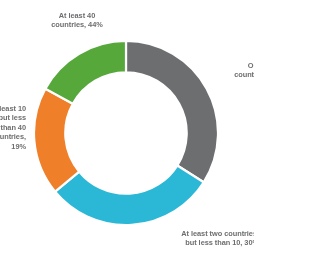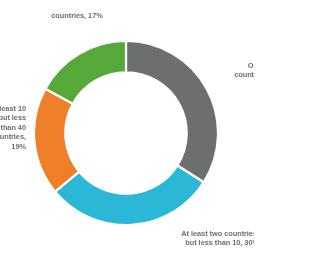--- a/index.html
+++ b/index.html
@@ -79,21 +79,22 @@
       <g id="slice-group">
           <path d="M 93.00 1.00 A 92 92 0 0 1 170.68 142.30 L 144.27 125.54 A 60.720000000000006 60.720000000000006 0 0 0 93.00 32.28 Z" fill="#6D6E70" class="slice-path"></path>
           <path d="M 170.68 142.30 A 92 92 0 0 1 22.11 151.64 L 46.21 131.70 A 60.720000000000006 60.720000000000006 0 0 0 144.27 125.54 Z" fill="#2BB8D6" class="slice-path"></path>
           <path d="M 22.11 151.64 A 92 92 0 0 1 12.38 48.68 L 39.79 63.75 A 60.720000000000006 60.720000000000006 0 0 0 46.21 131.70 Z" fill="#EF7F29" class="slice-path"></path>
           <path d="M 12.38 48.68 A 92 92 0 0 1 93.00 1.00 L 93.00 32.28 A 60.720000000000006 60.720000000000006 0 0 0 39.79 63.75 Z" fill="#56A83B" class="slice-path"></path>
         </g>
     </svg>
   </div>
 
   <div class="seg-label" id="label-green">
-    <span class="lbl-line">countries, 17%</span>
+    <span class="lbl-line">At least 40</span>
+    <span class="lbl-line">countries, 44%</span>
   </div>
 
   <div class="seg-label" id="label-gray">
     <span class="lbl-line">Only one</span>
     <span class="lbl-line">country, 34%</span>
   </div>
 
   <div class="seg-label" id="label-cyan">
     <span class="lbl-line">At least two countries,</span>
     <span class="lbl-line">but less than 10, 30%</span>

